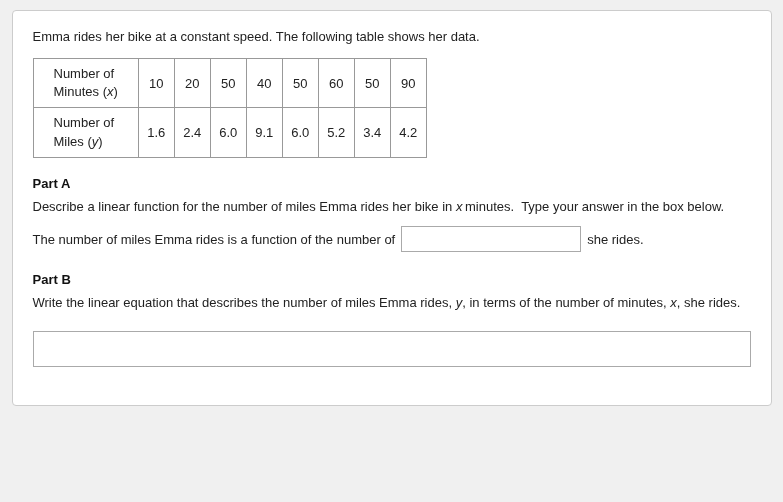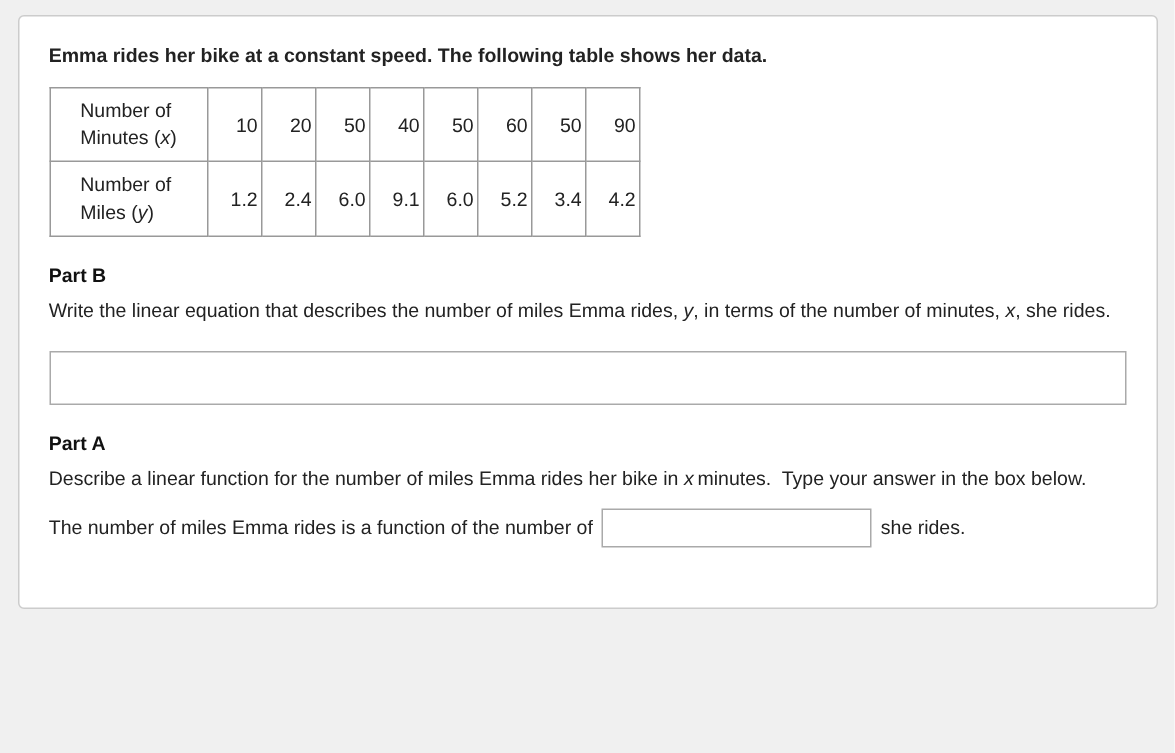--- a/index.html
+++ b/index.html
@@ -17,33 +17,32 @@
       background: #fff;
       border: 1px solid #ccc;
       border-radius: 4px;
       width: 760px;
       padding: 18px 20px 20px 20px;
     }
     .intro {
       font-size: 13px;
       margin-bottom: 14px;
       color: #222;
-      font-weight: bold;
     }
     .table-wrapper {
       margin-bottom: 18px;
     }
     table {
       border-collapse: collapse;
       font-size: 13px;
     }
     table td {
       border: 1px solid #999;
       padding: 6px 2px;
-      text-align: right;
+      text-align: center;
       color: #222;
       min-width: 36px;
     }
     table td.label-cell {
       text-align: left;
       font-weight: normal;
       min-width: 90px;
       padding: 6px 20px;
       line-height: 1.4;
     }
@@ -108,46 +107,46 @@
         <td>20</td>
         <td>50</td>
         <td>40</td>
         <td>50</td>
         <td>60</td>
         <td>50</td>
         <td>90</td>
       </tr>
       <tr>
         <td class="label-cell">Number of<br>Miles (<em>y</em>)</td>
-        <td>1.2</td>
+        <td>1.6</td>
         <td>2.4</td>
         <td>6.0</td>
         <td>9.1</td>
         <td>6.0</td>
         <td>5.2</td>
         <td>3.4</td>
         <td>4.2</td>
       </tr>
     </tbody>
       </table>
-  </div>
-
-  <div class="section">
-    <p class="part-label">Part B</p>
-    <p class="part-desc">
-      Write the linear equation that describes the number of miles Emma rides, <em>y</em>, in terms of the number of minutes, <em>x</em>, she rides.
-    </p>
-    <input type="text" class="part-b-answer" placeholder="" style="">
   </div>
 
   <div class="section">
     <p class="part-label">Part A</p>
     <p class="part-desc">
       Describe a linear function for the number of miles Emma rides her bike in <em>x</em> minutes.&nbsp; Type your answer in the box below.
     </p>
     <div class="inline-answer">
       <span>The number of miles Emma rides is a function of the number of</span>
       <input type="text" placeholder="" style="">
       <span>she rides.</span>
     </div>
   </div>
 
+  <div class="section">
+    <p class="part-label">Part B</p>
+    <p class="part-desc">
+      Write the linear equation that describes the number of miles Emma rides, <em>y</em>, in terms of the number of minutes, <em>x</em>, she rides.
+    </p>
+    <input type="text" class="part-b-answer" placeholder="" style="">
+  </div>
+
 </div>
 
 </body></html>

